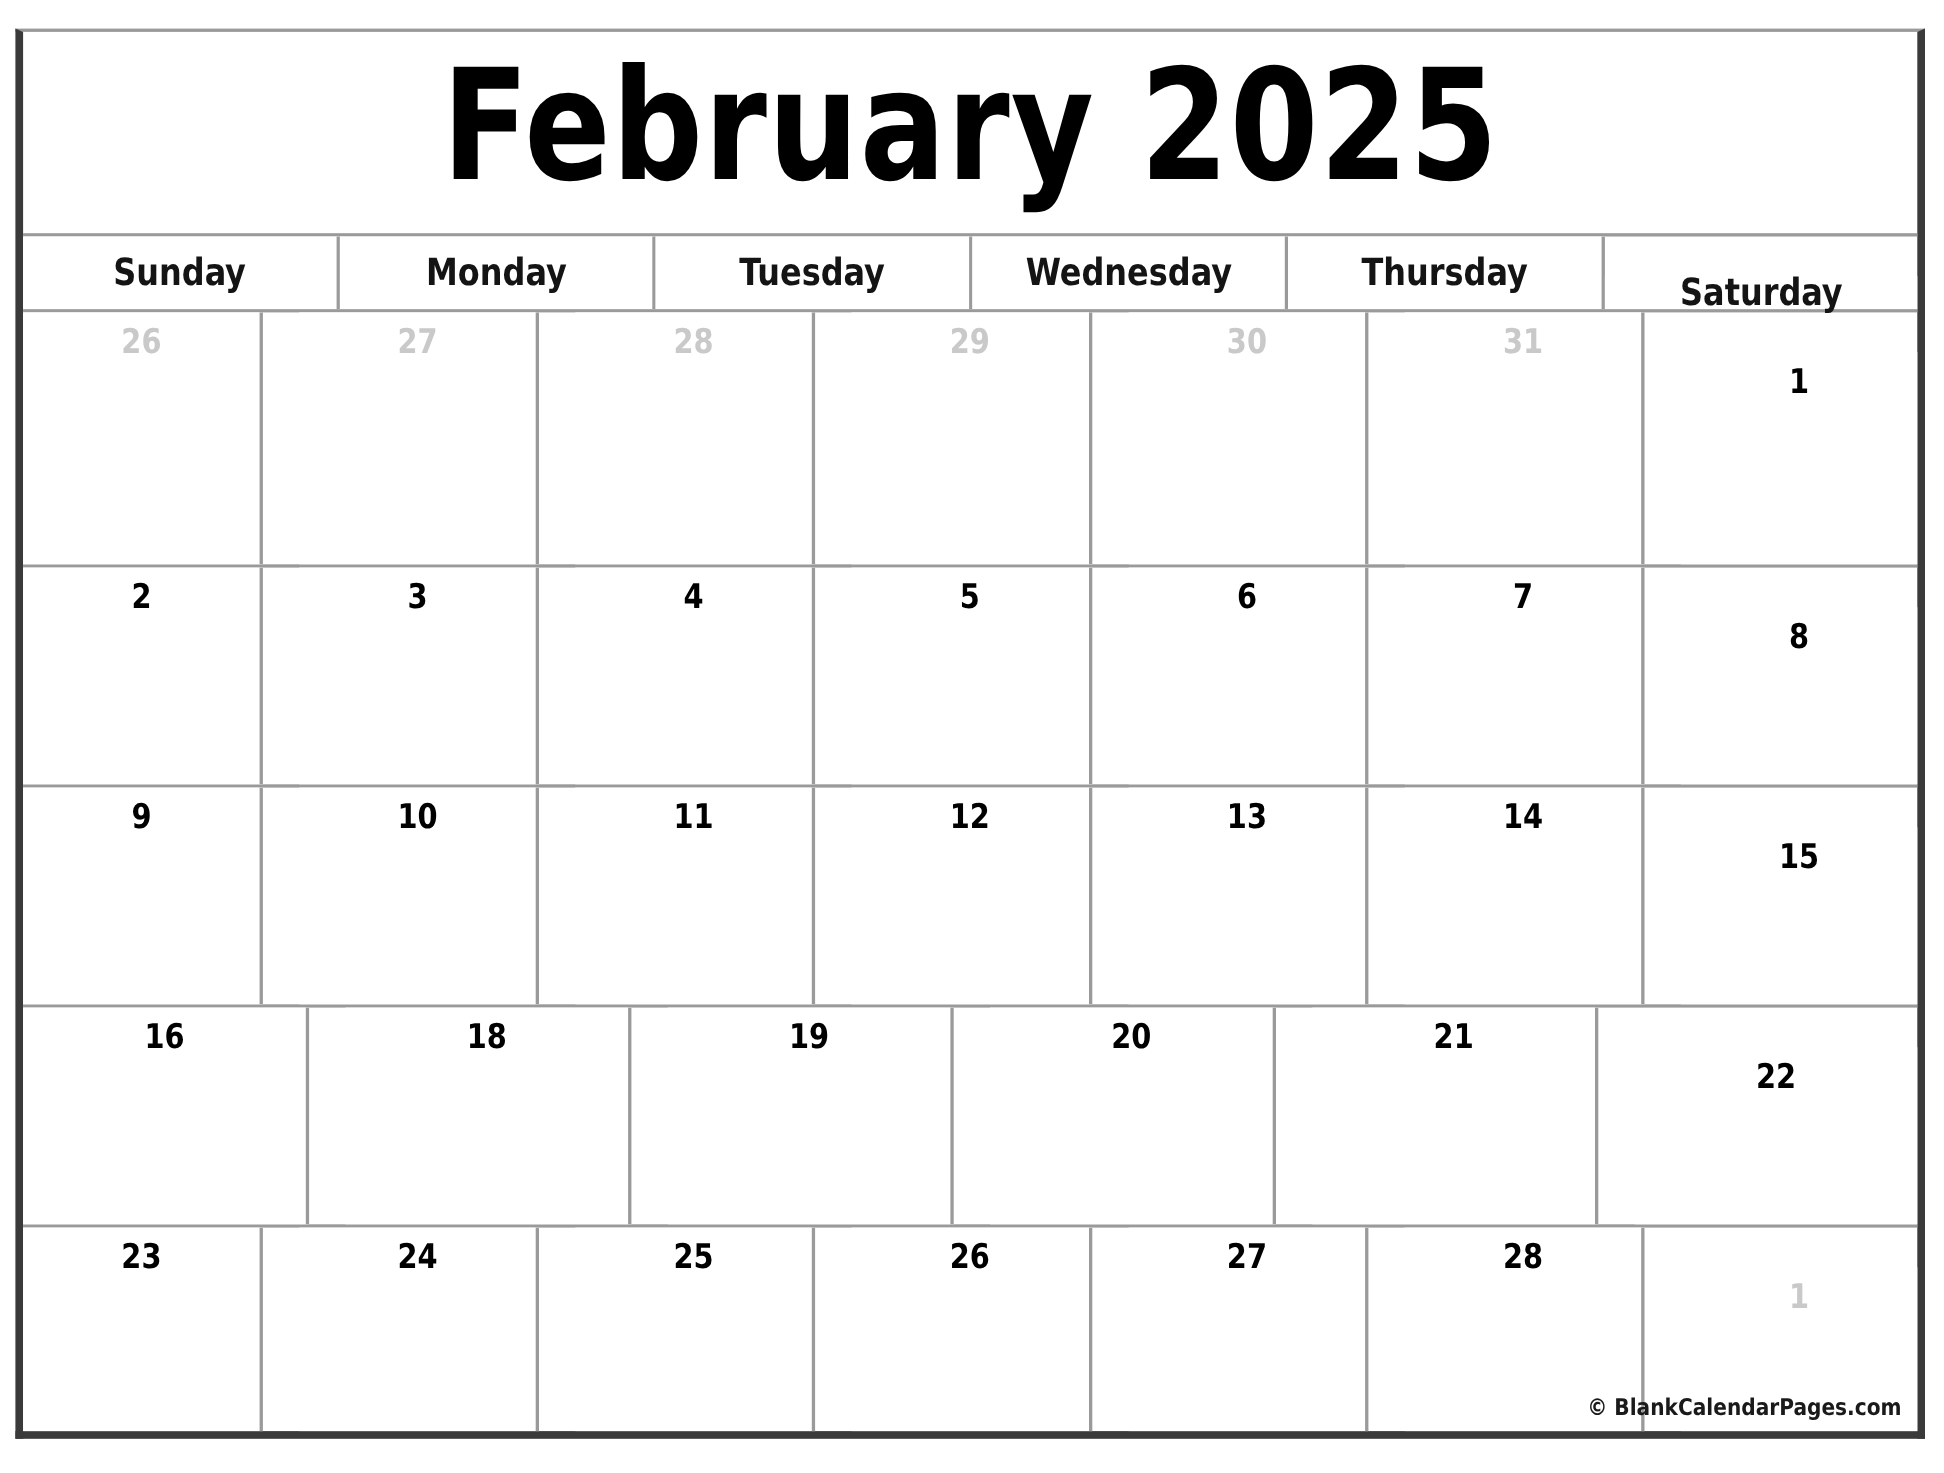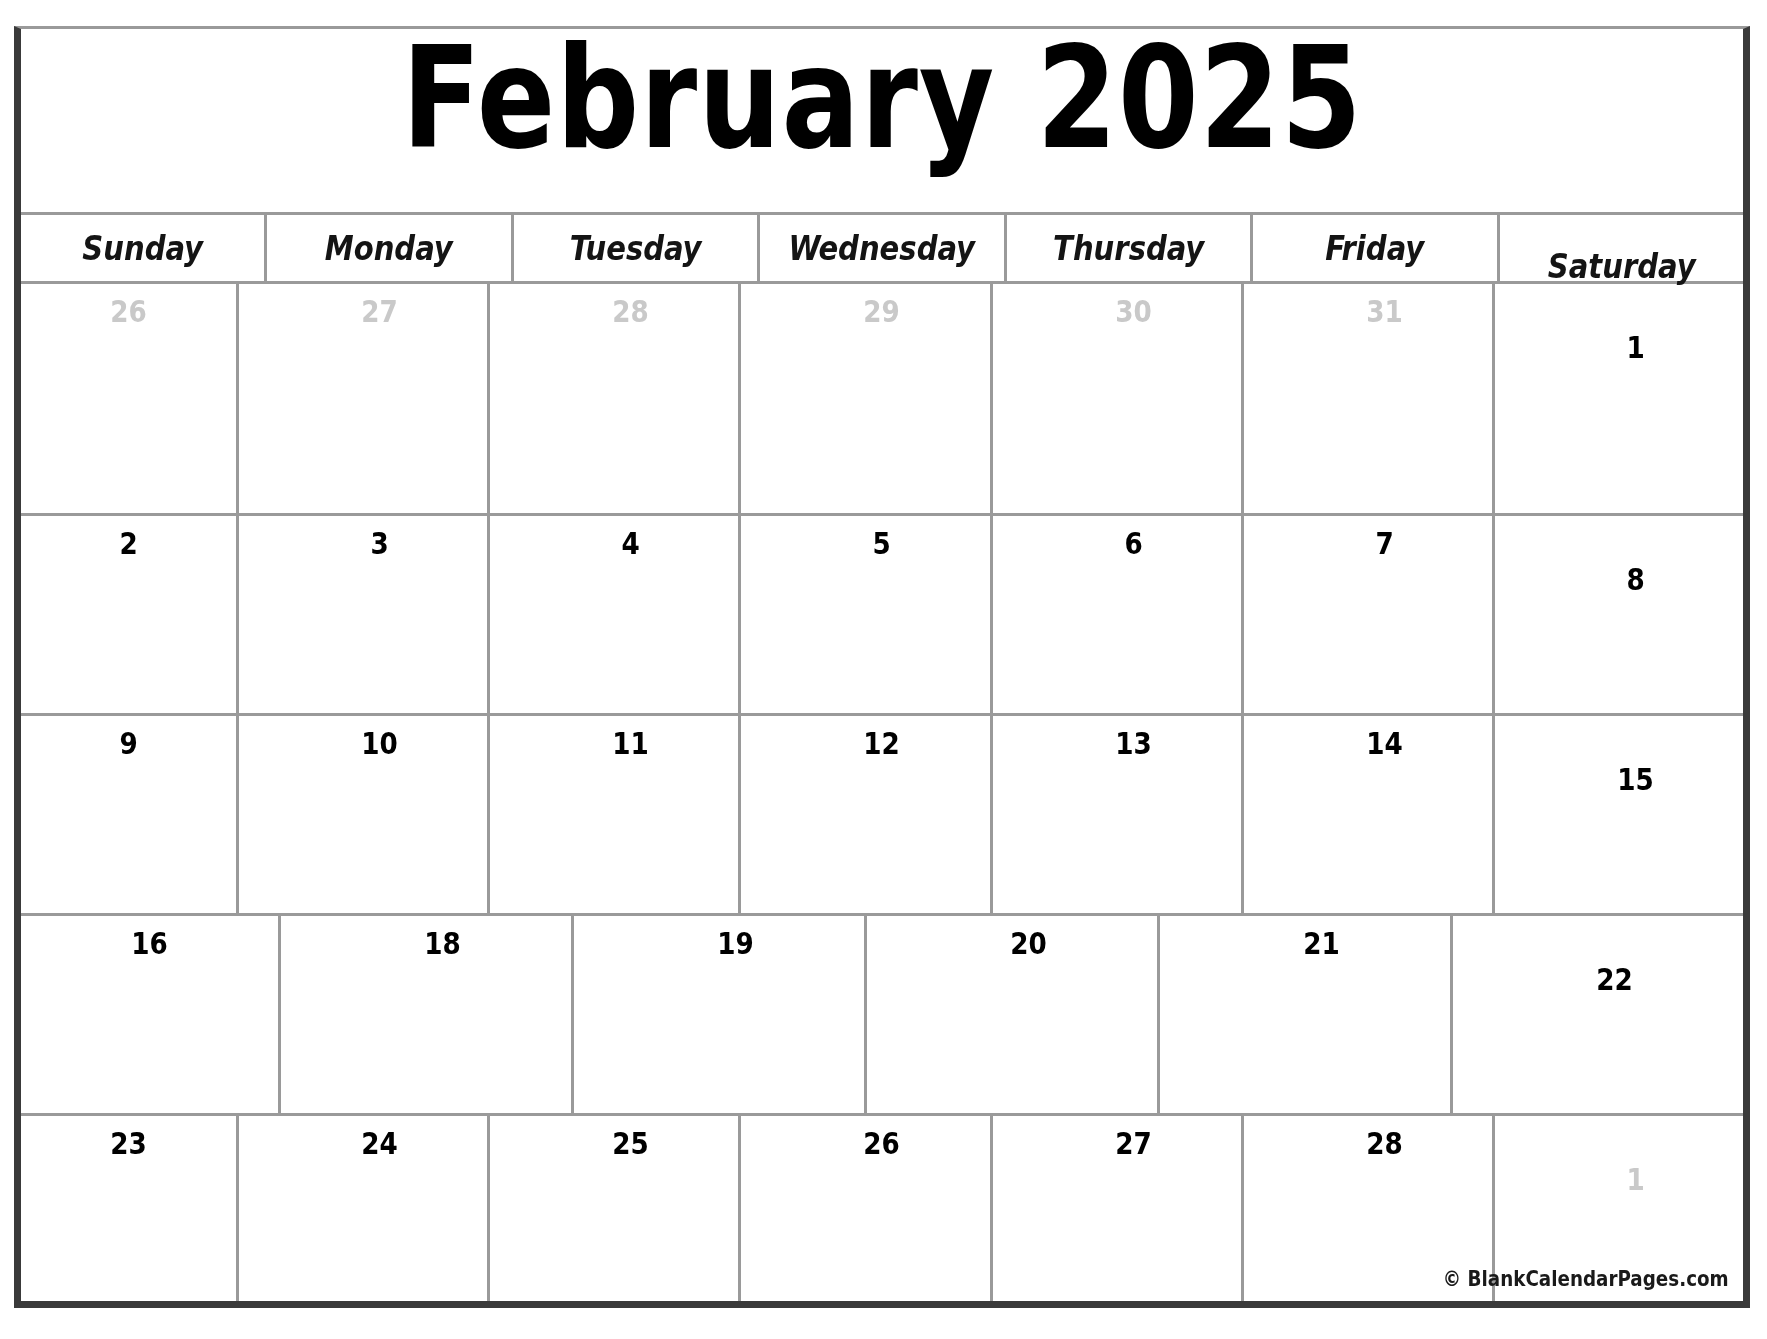--- a/index.html
+++ b/index.html
@@ -39,20 +39,21 @@
   }
 
   
   .title-band {
     position: absolute;
     left: 0;
     top: 0;
     right: 0;
     height: 183px;
     display: flex;
+    align-items: center;
     justify-content: center;
     overflow: hidden;
   }
   .calendar-title {
     font-family: "DejaVu Sans Condensed", "Liberation Sans Narrow", "Liberation Sans", sans-serif;
     font-weight: 700;
     font-size: 140px;
     line-height: 1;
     letter-spacing: 1px;
     color: #000000;
@@ -77,21 +78,20 @@
   .row {
     display: flex;
     flex-direction: row;
     width: 100%;
     box-sizing: border-box;
   }
 
   .row.header-row {
     height: 66px;
     flex: 0 0 66px;
-    font-style: italic;
   }
   .row.week-row {
     border-top: 3px solid #9a9a9a;
     gap: 33px;
   }
   .row.week-row.tall {
     flex: 0 0 232px;
     height: 232px;
   }
   .row.week-row.std {
@@ -188,23 +188,20 @@
         <div class="cell">
           <div class="dayname">Tuesday</div>
         </div>
         <div class="cell">
           <div class="dayname">Wednesday</div>
         </div>
         <div class="cell">
           <div class="dayname">Thursday</div>
         </div>
         <div class="cell">
-          <div class="dayname">Friday</div>
-        </div>
-        <div class="cell">
           <div class="dayname">Saturday</div>
         </div>
       </div>
 
       <div class="row week-row tall">
         <div class="cell">
           <div class="datenum muted">26</div>
         </div>
         <div class="cell">
           <div class="datenum muted">27</div>

